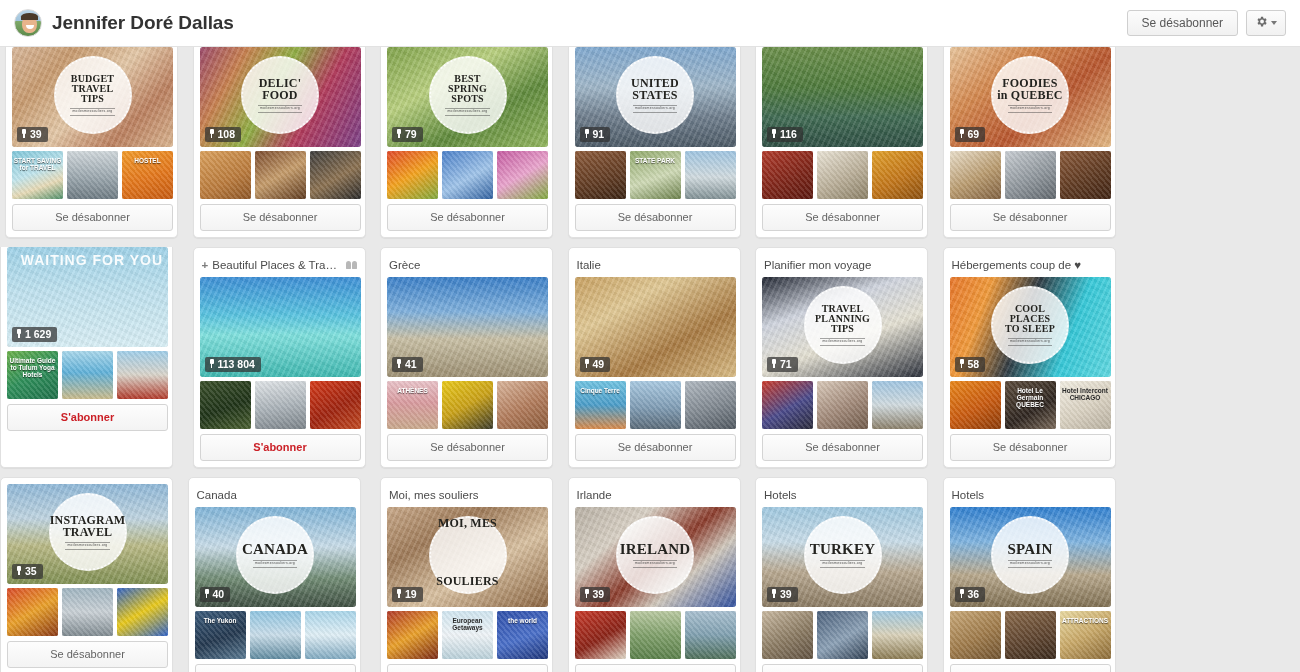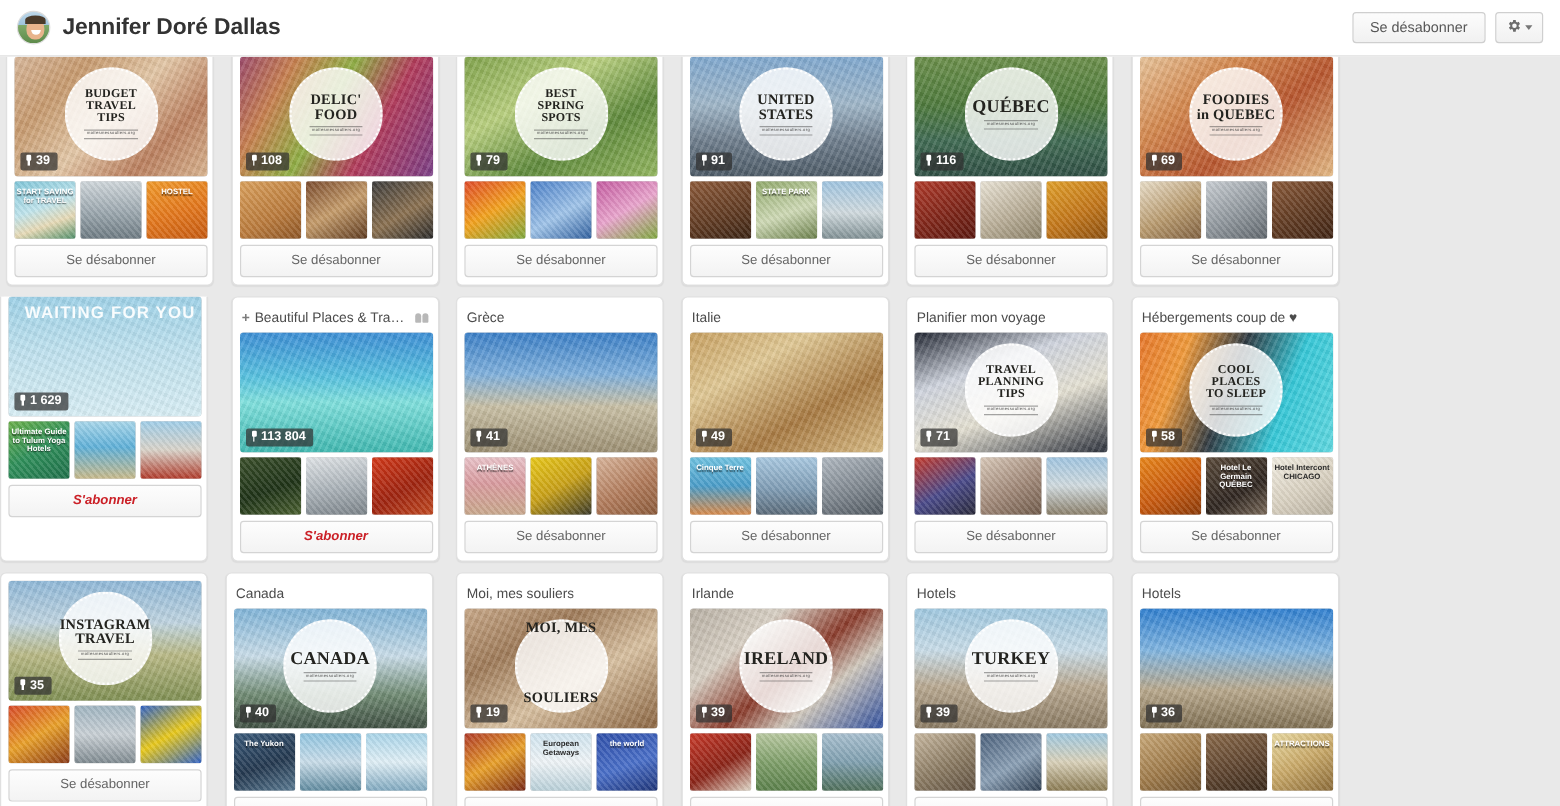--- a/index.html
+++ b/index.html
@@ -203,21 +203,21 @@
     display: block; width: 161px;
     text-align: center;
     font-size: 11px;
     padding: 6px 0 7px 0;
     border: 1px solid #d4d4d4;
     border-radius: 3px;
     background: linear-gradient(#fdfdfd, #f3f3f3);
     color: #646464;
     cursor: pointer;
   }
-  .follow-btn.subscribe { color: #cb2027; font-weight: bold; font-style: italic; }
+  .follow-btn.subscribe { color: #cb2027; font-weight: bold; }
 </style>
 </head>
 <body>
 
 <div class="topbar">
   <div class="avatar">
     <div class="face"></div>
       <div class="hair"></div>
       <div class="mouth"></div>
   </div>
@@ -358,24 +358,20 @@
           <div class="bg" style="background:linear-gradient(180deg,#9fc4e0 0%,#cfd9dd 55%,#7f8f93 100%)"></div>
           <div class="grain"></div>
         </div>
       </div>
       <button class="follow-btn">Se désabonner</button>
     </div>
     <div class="board-card row-cut">
       <div class="hero">
         <div class="bg" style="background:linear-gradient(180deg,#6b8f4a 0%,#4e7a3c 40%,#3f6a52 70%,#2f4f44 100%)"></div>
         <div class="grain"></div>
-        <div class="stamp" style="font-size: 15px;">
-          <span class="l">QUÉBEC</span>
-          <span class="sub">moilesmessouliers.org</span>
-        </div>
         <div class="pin-count">
           <span class="pin-glyph"></span>
           <span>116</span>
         </div>
       </div>
       <div class="thumbs">
         <div class="thumb">
           <div class="bg" style="background:linear-gradient(150deg,#b03a2a 0%,#7a2418 60%,#5a1810 100%)"></div>
           <div class="grain"></div>
         </div>
@@ -771,20 +767,24 @@
       </div>
       <button class="follow-btn">Se désabonner</button>
     </div>
     <div class="board-card">
       <div class="card-title">
         <span class="t-text">Hotels</span>
       </div>
       <div class="hero">
         <div class="bg" style="background:linear-gradient(180deg,#2f7fd0 0%,#7fb4e0 35%,#b8a88c 68%,#7f6f52 100%)"></div>
         <div class="grain"></div>
+        <div class="stamp" style="font-size: 15px;">
+          <span class="l">SPAIN</span>
+          <span class="sub">moilesmessouliers.org</span>
+        </div>
         <div class="pin-count">
           <span class="pin-glyph"></span>
           <span>36</span>
         </div>
       </div>
       <div class="thumbs">
         <div class="thumb">
           <div class="bg" style="background:linear-gradient(150deg,#c8a878 0%,#9e7a4a 55%,#6f5230 100%)"></div>
           <div class="grain"></div>
         </div>

